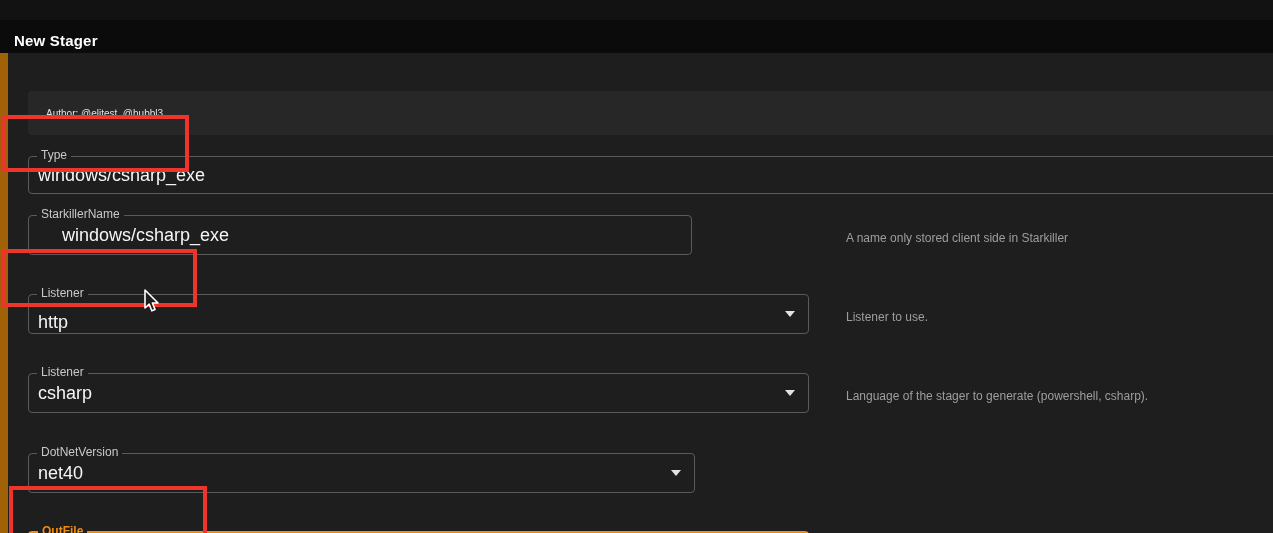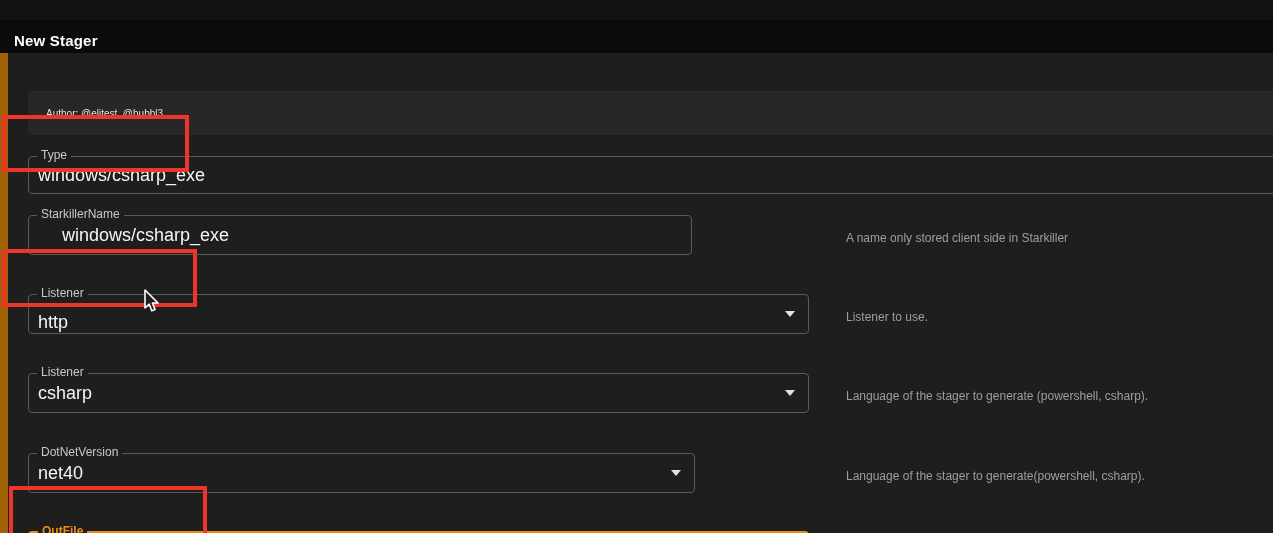--- a/index.html
+++ b/index.html
@@ -102,21 +102,20 @@
       <span class="fvalue">csharp</span>
       <span class="caret"></span>
     </div>
     <div class="help help-language">Language of the stager to generate (powershell, csharp).</div>
 
     <div class="field field-dotnet">
       <span class="flabel">DotNetVersion</span>
       <span class="fvalue">net40</span>
       <span class="caret"></span>
     </div>
-    <div class="help help-dotnet">Language of the stager to generate(powershell, csharp).</div>
 
     <div class="field field-outfile">
       <span class="flabel">OutFile</span>
       <span class="fvalue"><span>empire.exe</span><span class="text-caret"></span></span>
     </div>
     <div class="help help-outfile">Filename that should be used for the generated output.</div>
 
   </div>
 
   <div class="annot annot-type"></div>

